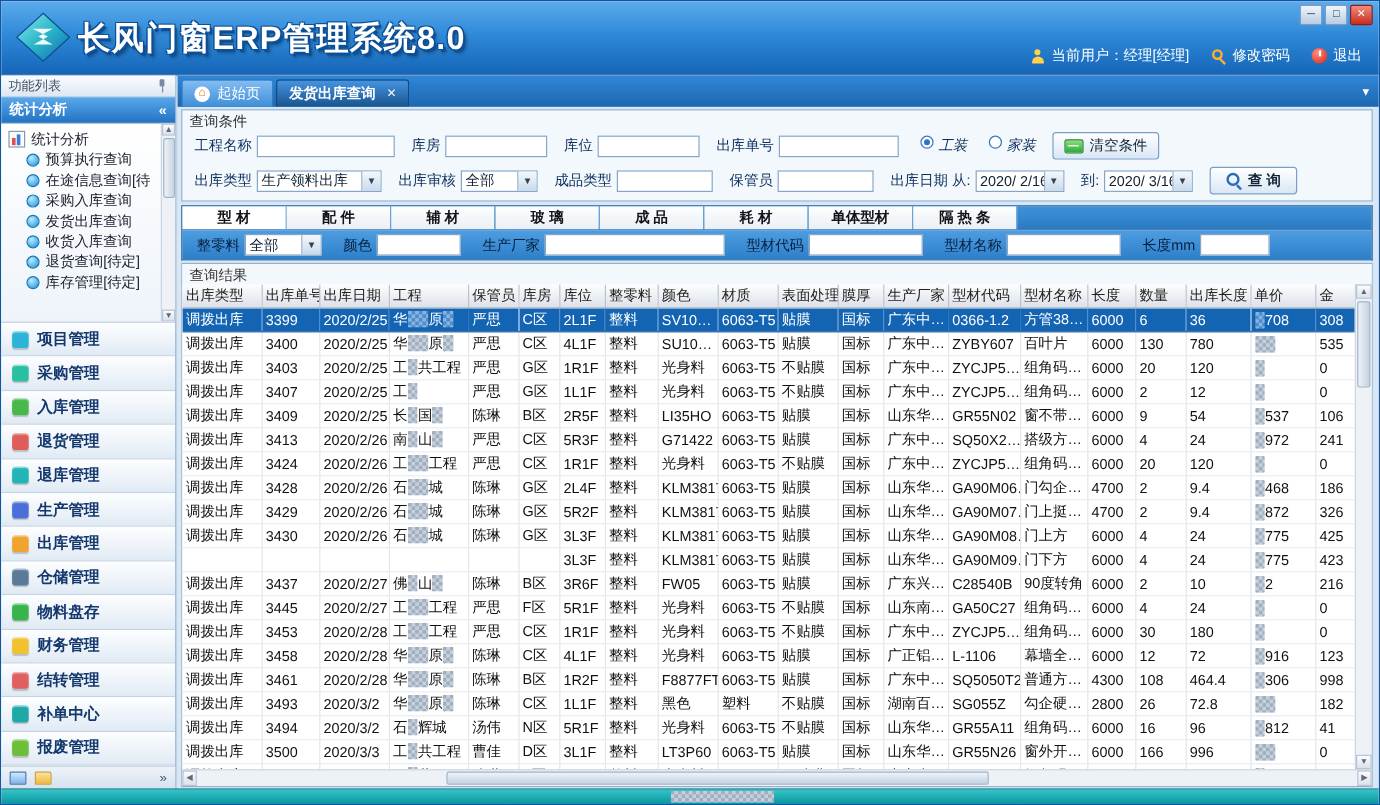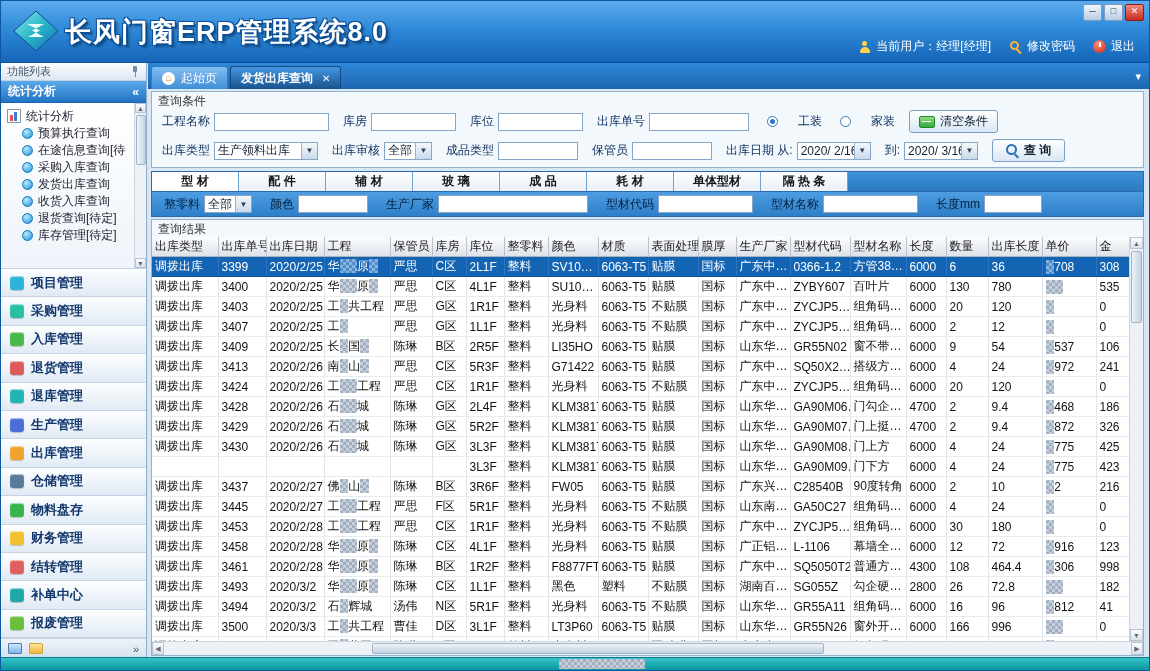--- a/index.html
+++ b/index.html
@@ -62,25 +62,25 @@
   .tab-dd{position:absolute;right:8px;top:7px;color:#fff;font-size:11px;cursor:pointer;}
 
   .groupbox{background:#f3f8fd;border:1px solid #93b2d2;box-sizing:border-box;}
   .query-box{position:absolute;left:3px;right:5px;top:28px;height:77px;}
   .gb-title{position:absolute;left:6px;top:1px;font-size:12px;color:#333;}
   .q-row{position:absolute;left:10px;right:8px;display:flex;align-items:center;font-size:12px;color:#0c2f5e;white-space:nowrap;}
   .r1{top:18px;} .r2{top:47px;}
   .ql{margin-left:14px;margin-right:4px;flex:none;}
   .q-row .ql:first-child{margin-left:0;}
   .ti{height:18px;border:1px solid #86a6c8;background:#fff;font-size:12px;padding:0 3px;box-sizing:border-box;color:#123;}
-  .w58{width:58px;} .w64{width:48px;} .w70{width:70px;} .w74{width:74px;} .w80{width:80px;} .w85{width:85px;} .w95{width:95px;} .w100{width:100px;} .w104{width:104px;} .w115{width:115px;} .w150{width:150px;}
+  .w58{width:58px;} .w64{width:64px;} .w70{width:70px;} .w74{width:74px;} .w80{width:80px;} .w85{width:85px;} .w95{width:95px;} .w100{width:100px;} .w104{width:104px;} .w115{width:115px;} .w150{width:150px;}
   .combo{height:18px;border:1px solid #86a6c8;background:#fff;display:inline-flex;align-items:center;box-sizing:border-box;font-size:12px;flex:none;cursor:pointer;color:#123;}
   .combo .cv{flex:1;padding:0 3px;white-space:nowrap;overflow:hidden;}
   .combo .dd{width:15px;height:100%;background:linear-gradient(#f4f8fc,#c9daec);border-left:1px solid #9ab4d0;font-size:8px;color:#345;display:flex;align-items:center;justify-content:center;}
-  .radio{display:inline-flex;align-items:center;gap:20px;margin-left:18px;cursor:pointer;flex:none;}
+  .radio{display:inline-flex;align-items:flex-start;gap:4px;margin-left:18px;cursor:pointer;flex:none;font-style:italic;}
   .radio .rdot{width:11px;height:11px;border-radius:50%;border:1px solid #3a78b8;background:#fff;position:relative;box-sizing:border-box;}
   .radio.sel .rdot::after{content:"";position:absolute;left:2px;top:2px;right:2px;bottom:2px;border-radius:50%;background:#2a76c8;}
   .btn{display:inline-flex;align-items:center;gap:5px;border:1px solid #7aa0c8;background:linear-gradient(#ffffff,#d9e7f5);border-radius:3px;padding:2px 9px;font-size:12px;color:#123;cursor:pointer;margin-left:14px;flex:none;}
   .icon-clear{width:14px;height:10px;background:linear-gradient(#8fdc7e,#2fa93c);border:1px solid #1d8a2c;border-radius:2px;position:relative;display:inline-block;}
   .icon-clear::after{content:"";position:absolute;left:2px;top:4px;width:9px;height:1px;background:#fff;}
   .icon-search{width:13px;height:13px;position:relative;display:inline-block;}
   .icon-search::before{content:"";position:absolute;top:0;left:0;width:7px;height:7px;border:2px solid #2a6fb8;border-radius:50%;box-sizing:content-box;}
   .icon-search::after{content:"";position:absolute;bottom:0;right:0;width:5px;height:2px;background:#2a6fb8;transform:rotate(45deg);}
   .btn-search{padding:2px 13px;font-weight:bold;}
 

